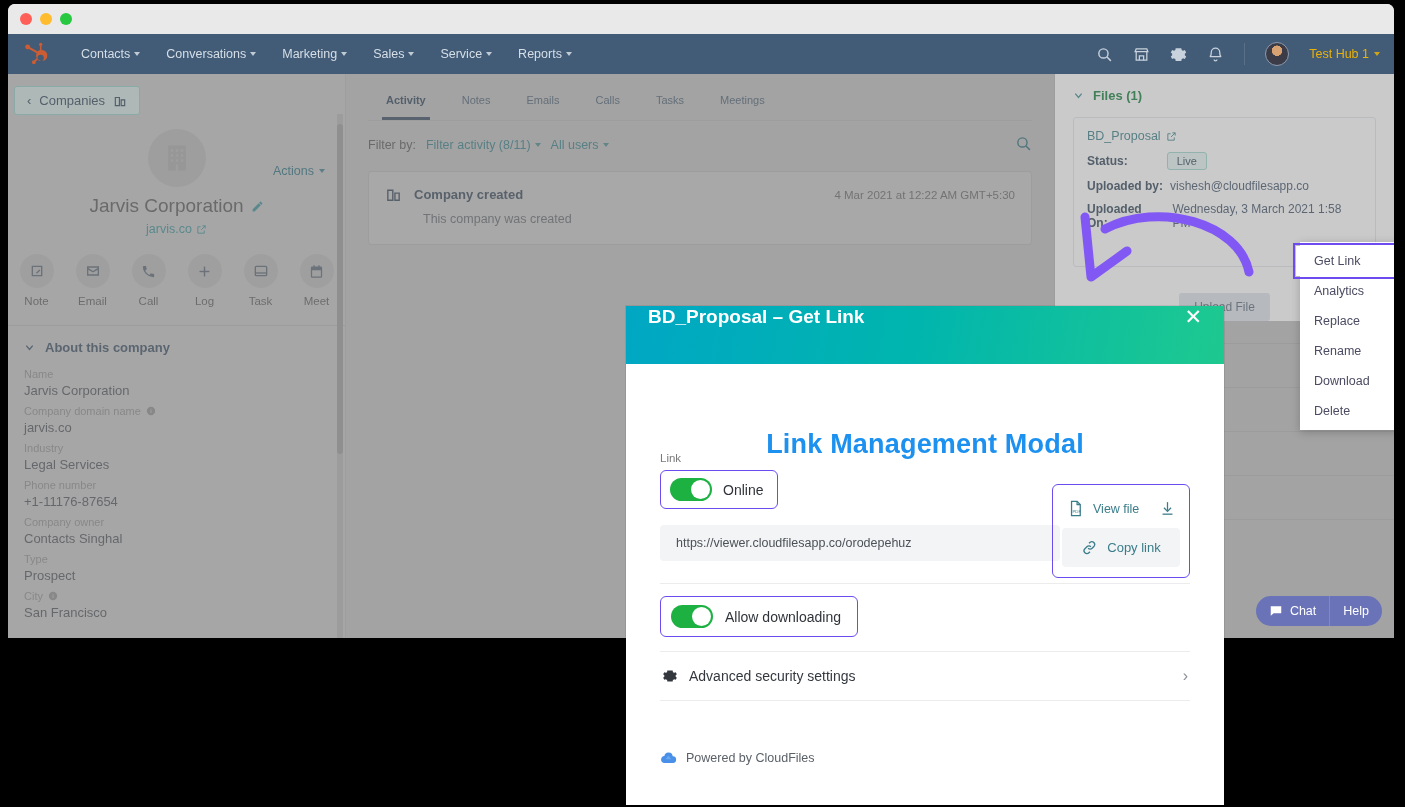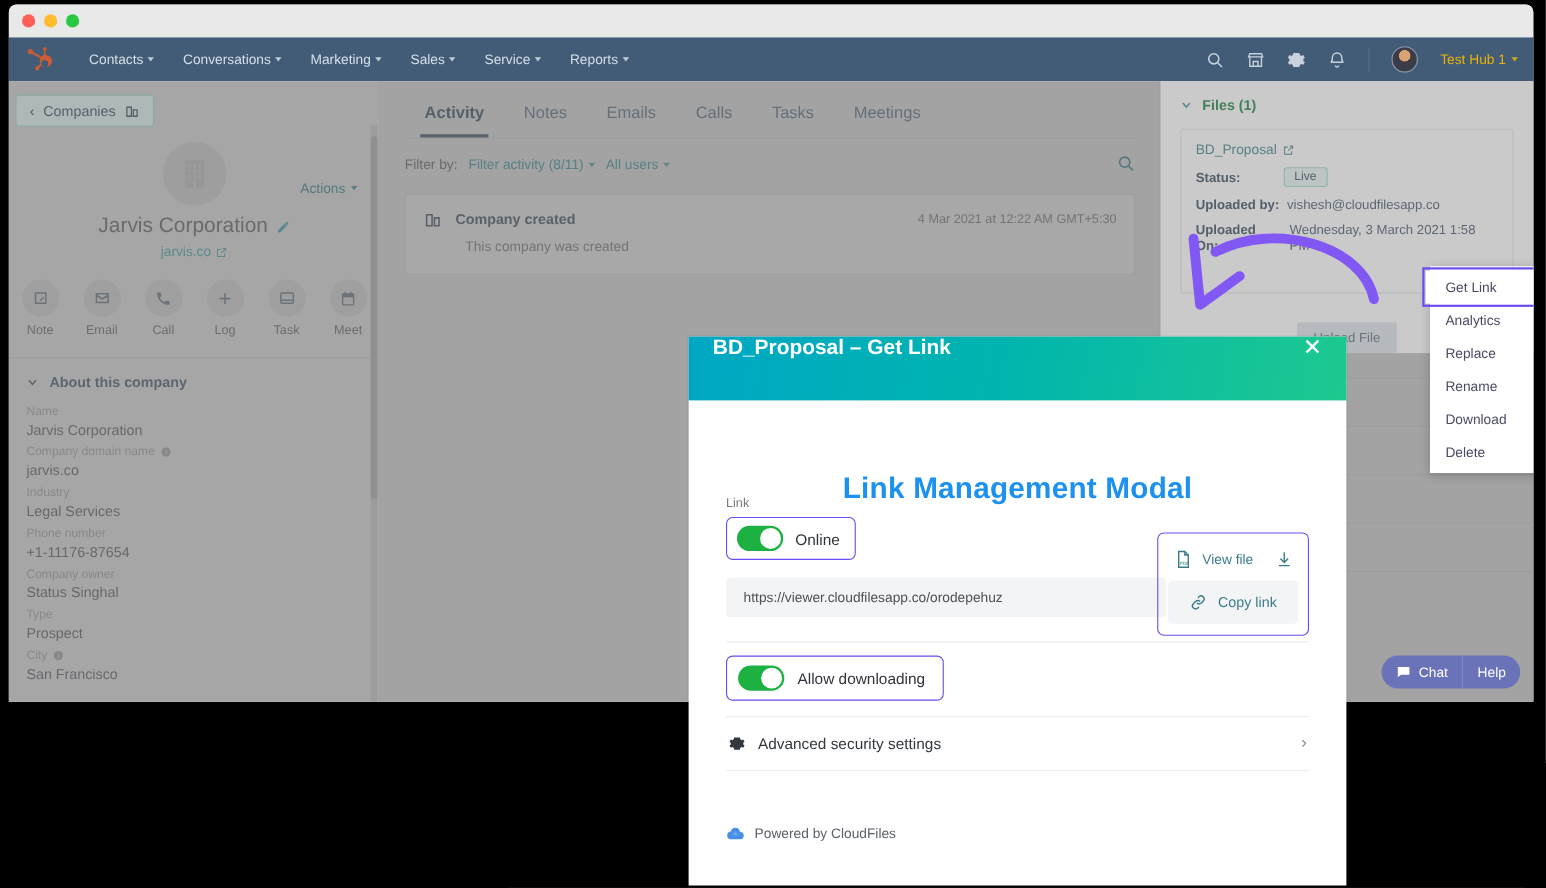--- a/index.html
+++ b/index.html
@@ -95,21 +95,21 @@
   .field-label { font-size: 11px; color: #8d8d8d; display:flex; align-items:center; gap:5px; }
   .field-value { font-size: 13px; color: #52565c; margin-top: 3px; }
   #left-scroll { position: absolute; right: 2px; top: 50px; width: 6px; height: 330px;
     background: #9a9a9a; border-radius: 4px; }
   #left-scroll-track { position: absolute; right: 2px; top: 40px; width: 6px;
     bottom: 0; background: #b0b0b0; }
 
   
   #centercol { flex: 1; background: #bcbcbc; position: relative; }
   #tabs { display: flex; gap: 0; padding: 14px 22px 0; }
-  .tab { padding: 6px 18px 14px; font-size: 15px; color: #4f6274; position: relative; }
+  .tab { padding: 6px 18px 14px; font-size: 11px; color: #4f6274; position: relative; }
   .tab.active { color: #33475b; font-weight: 600; }
   .tab.active::after { content:''; position: absolute; left: 14px; right: 14px;
     bottom: 0; height: 3px; background: #3d4f62; }
   #tabs-rule { height: 1px; background: #b1b1b1; margin: 0 22px; }
   #filterbar { display: flex; align-items: center; gap: 10px;
     padding: 14px 22px 0; font-size: 12.5px; color: #5a5a5a; }
   .filter-link { color: #3b7f88; display:flex; align-items:center; gap:4px; }
   #filter-search { margin-left: auto; }
   #activity-card {
     margin: 16px 22px 0; background: #c4c4c4; border: 1px solid #b2b2b2;
@@ -412,21 +412,21 @@
       <div class="field">
         <div class="field-label">
             <span>Phone number</span>
           </div>
         <div class="field-value">+1-11176-87654</div>
       </div>
       <div class="field">
         <div class="field-label">
             <span>Company owner</span>
           </div>
-        <div class="field-value">Status Singhal</div>
+        <div class="field-value">Contacts Singhal</div>
       </div>
       <div class="field">
         <div class="field-label">
             <span>Type</span>
           </div>
         <div class="field-value">Prospect</div>
       </div>
       <div class="field">
         <div class="field-label">
           <span>City</span>

